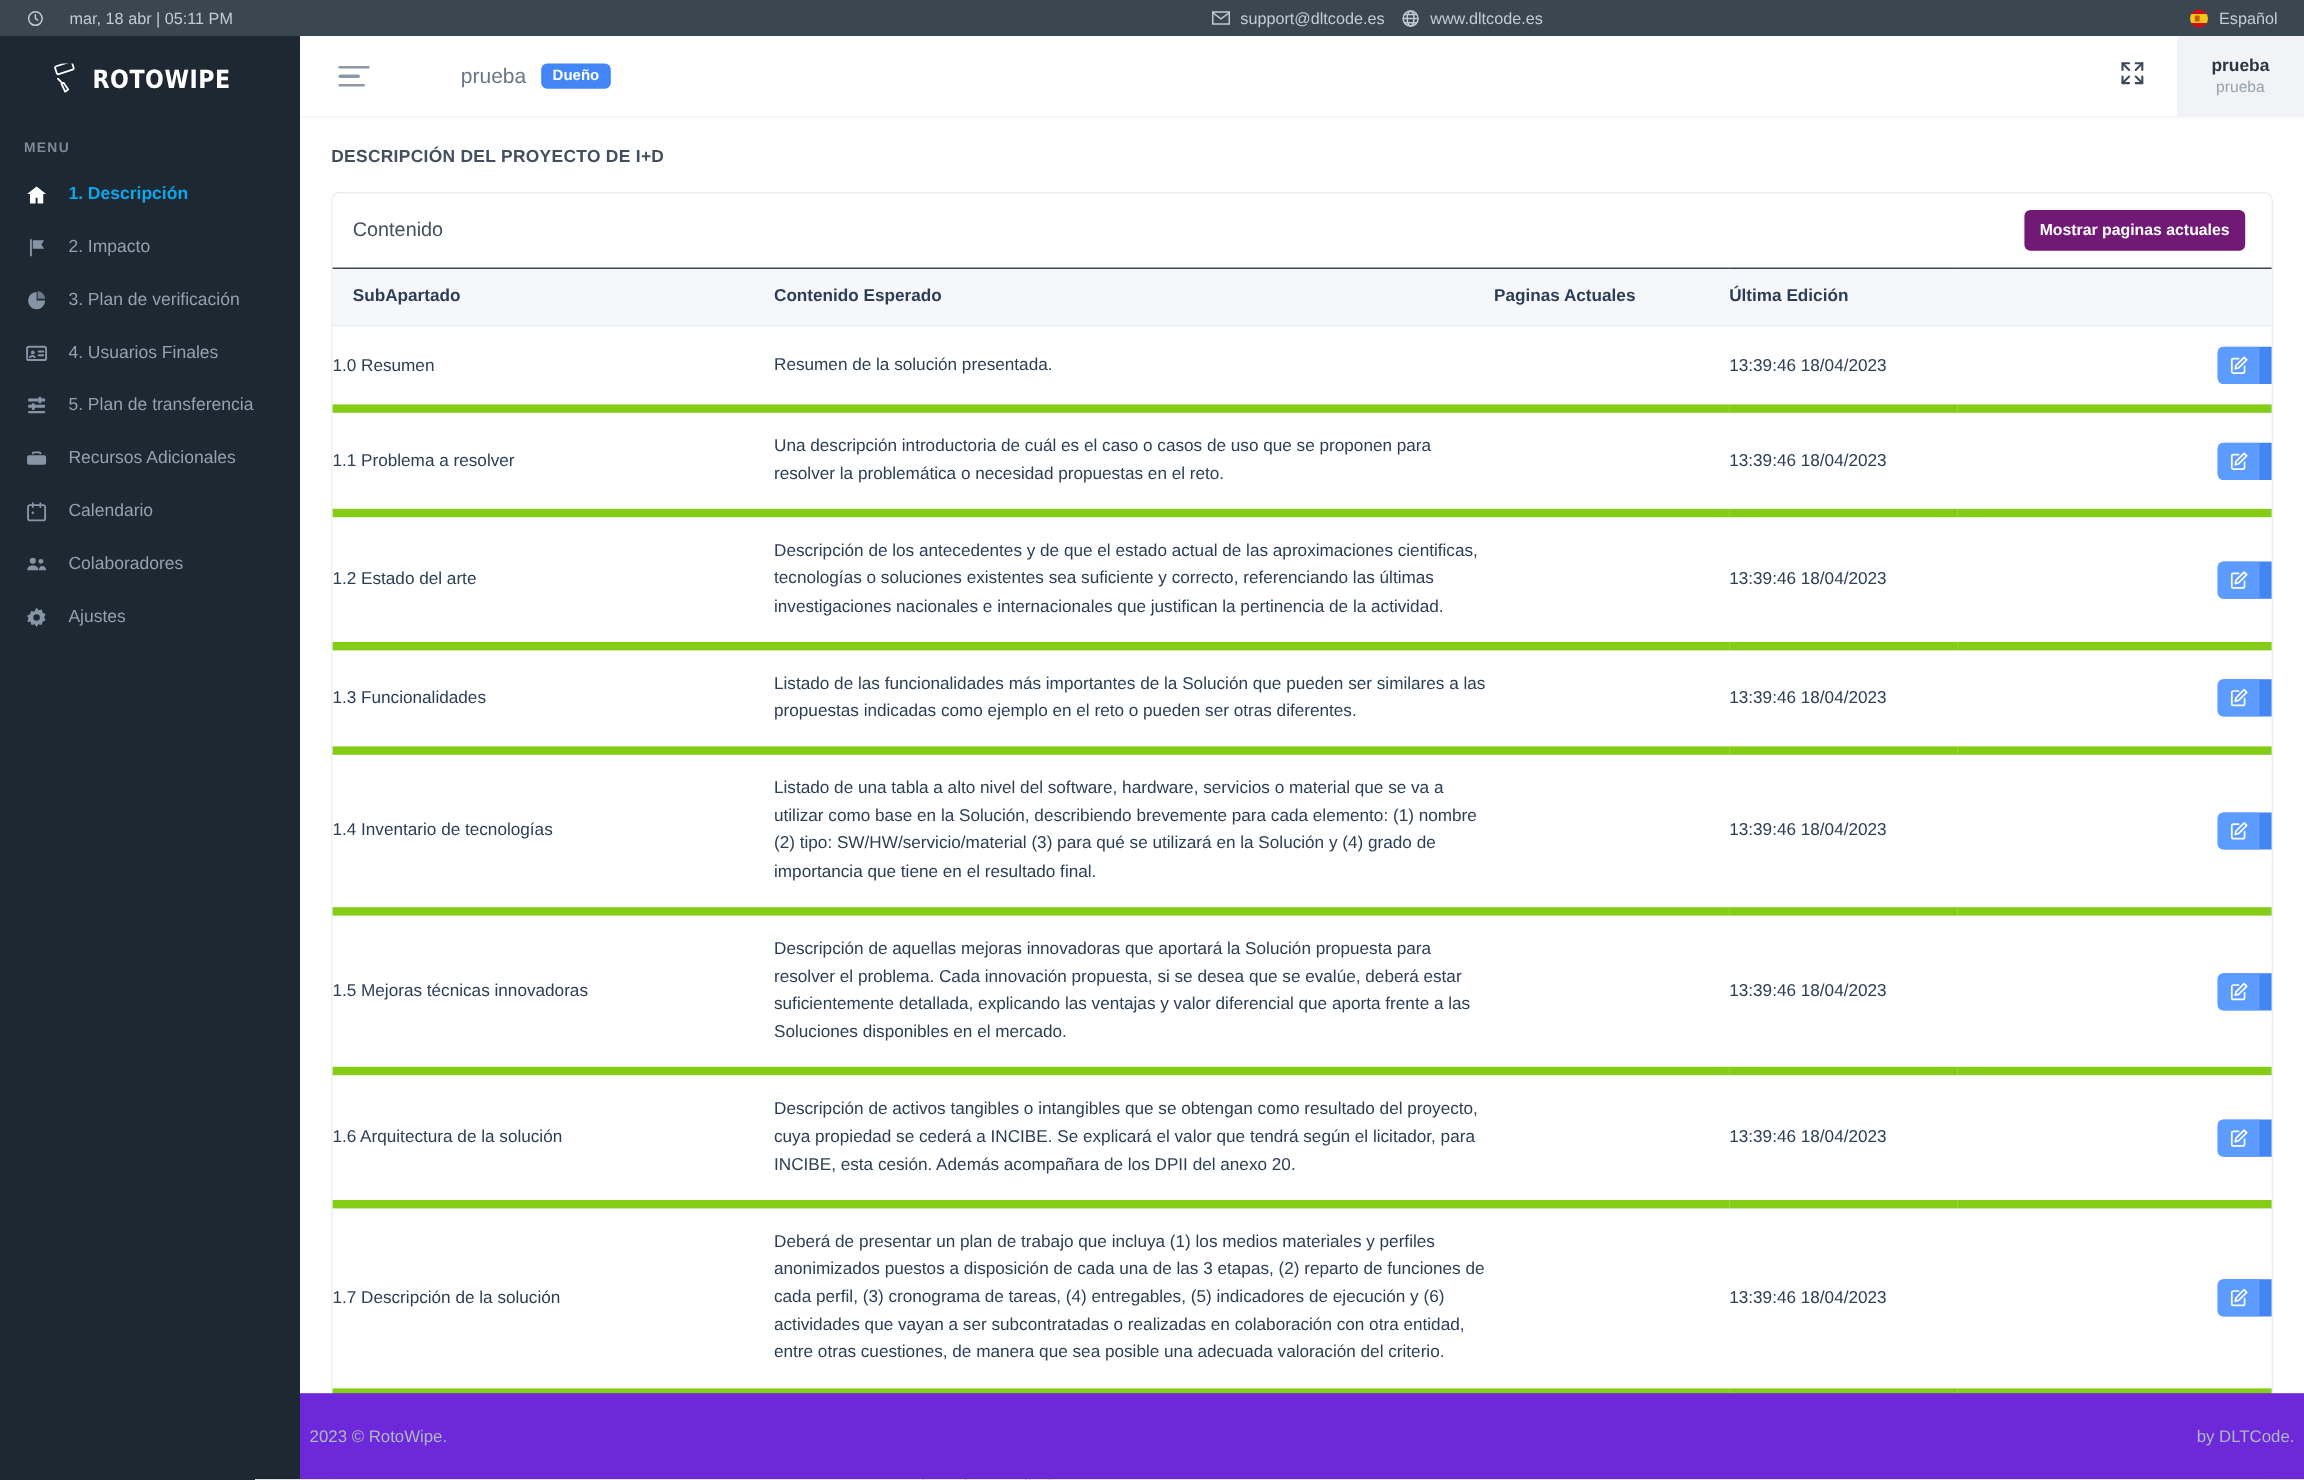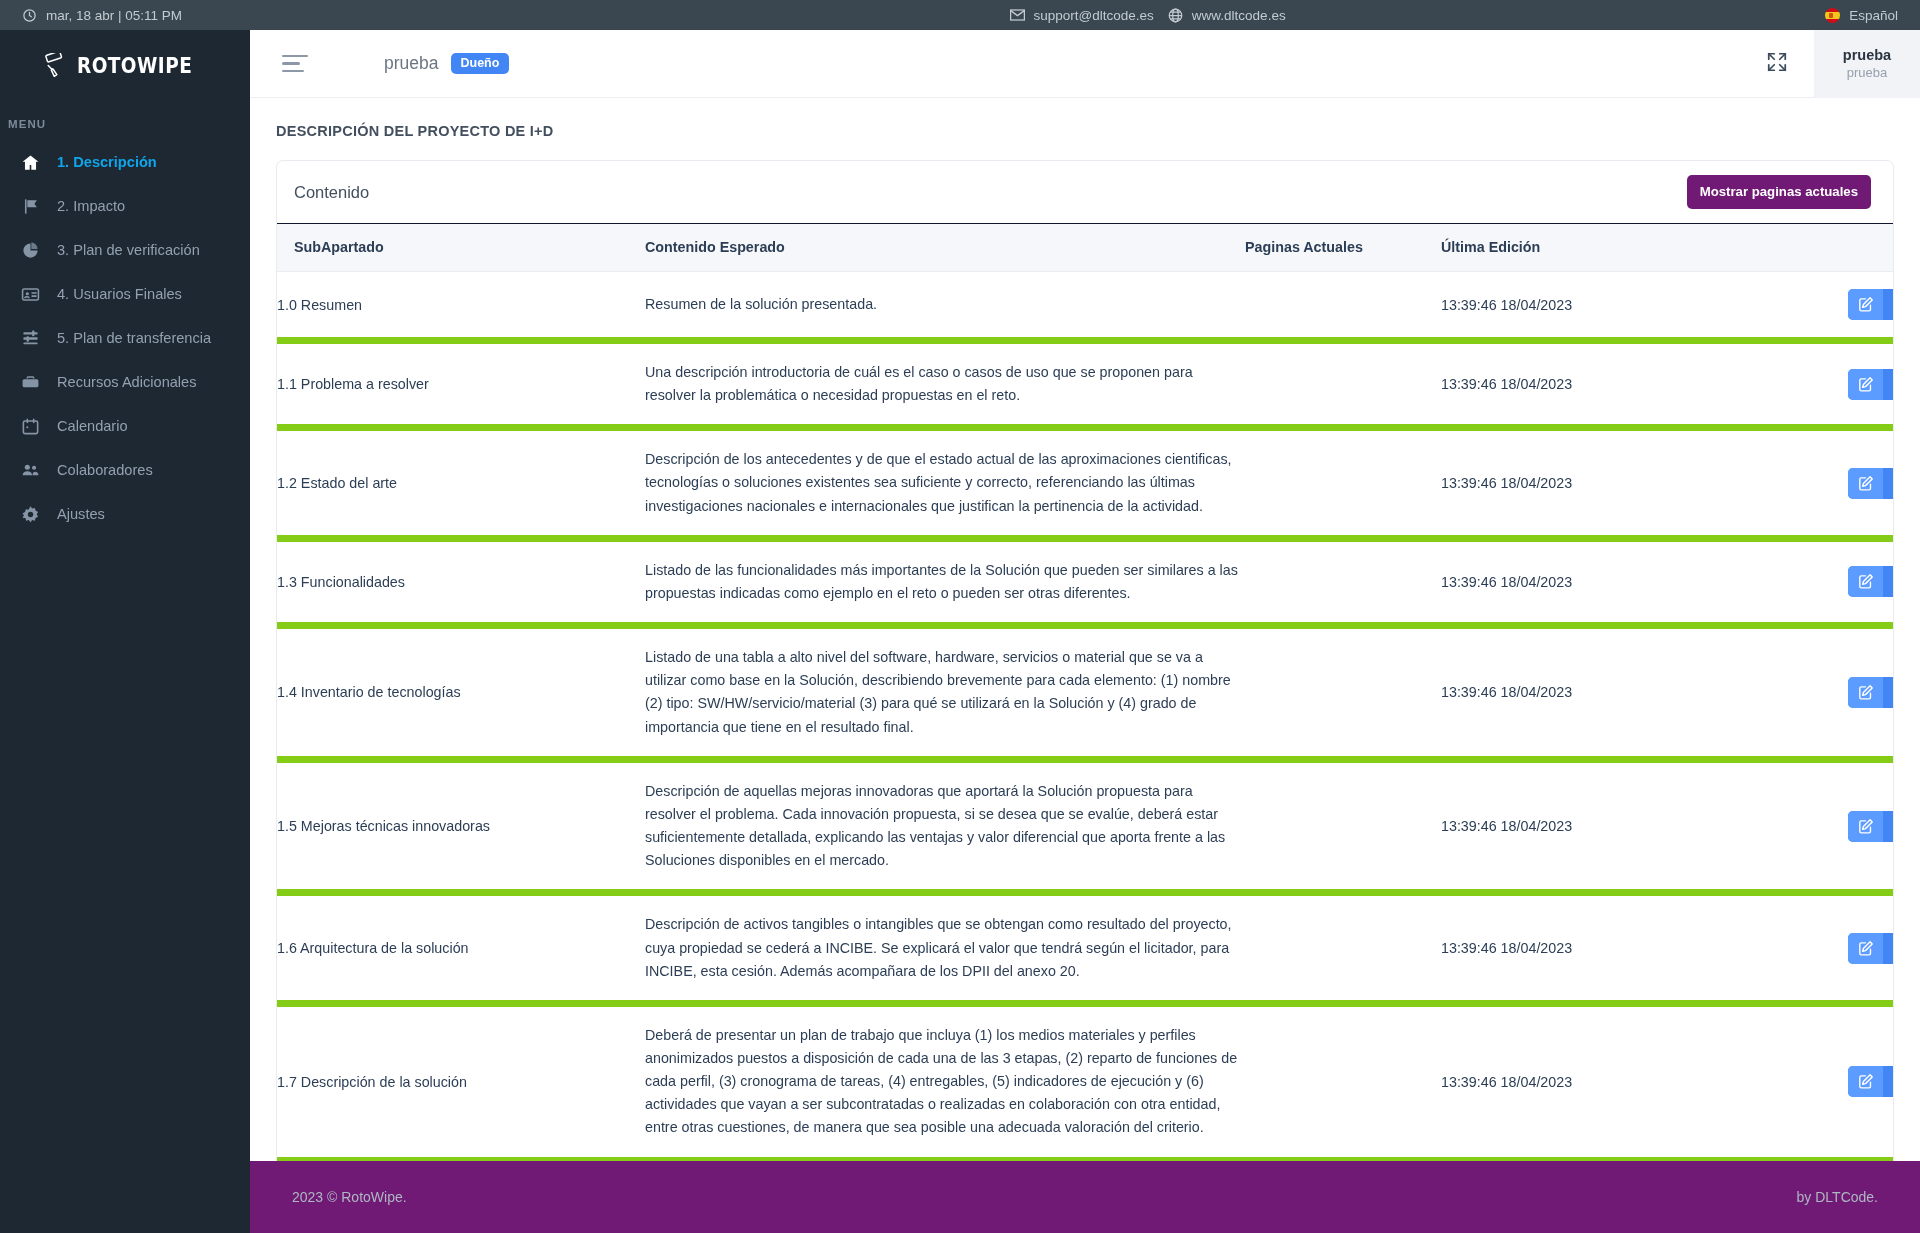--- a/index.html
+++ b/index.html
@@ -13,21 +13,21 @@
   }
   #app { position: relative; width: 1920px; height: 1233px; overflow: hidden; background: #fff; }
 
   
   .topbar {
     position: absolute; top: 0; left: 0; width: 1920px; height: 30px;
     background: #3a4750; color: #c3cbd1;
     display: flex; align-items: center;
     font-size: 13.5px;
   }
-  .topbar-left { display: flex; align-items: center; gap: 9px; padding-left: 22px; width: 470px; }
+  .topbar-left { display: flex; align-items: center; gap: 21px; padding-left: 22px; width: 470px; }
   .topbar-center { flex: 1; display: flex; align-items: center; justify-content: center; gap: 14px; }
   .topbar-right { display: flex; align-items: center; gap: 9px; padding-right: 22px; }
   .tb-item { display: flex; align-items: center; gap: 9px; color: #c3cbd1; white-space: nowrap; }
   .tb-ico { display: inline-flex; align-items: center; justify-content: center; width: 15px; height: 15px; }
   .tb-ico svg { display: block; }
   .flag {
     width: 15px; height: 15px; border-radius: 50%;
     background: linear-gradient(#d00c18 0 25%, #f5c518 25% 75%, #d00c18 75% 100%);
     position: relative; flex: none;
   }
@@ -43,21 +43,21 @@
   }
   .logo-wrap { height: 62px; display: flex; align-items: center; justify-content: center; padding-top: 10px; }
   .logo { display: flex; align-items: center; gap: 7px; }
   .logo-mark { width: 28px; height: 26px; display: block; }
   .logo-text {
     color: #ffffff; font-size: 21px; font-weight: 700; letter-spacing: .5px;
     font-family: "DejaVu Sans", sans-serif; transform: scaleX(.88); transform-origin: left center;
   }
   .menu-label {
     color: #7d8a99; font-size: 11.5px; font-weight: 700; letter-spacing: 1.1px;
-    padding: 26px 0 10px 8px;
+    padding: 26px 0 10px 20px;
   }
   .nav { padding: 0 0 0 0; }
   .nav-item {
     display: flex; align-items: center; gap: 17px;
     height: 44px; padding-left: 21px;
     color: #93a1b0; font-size: 14.6px; cursor: pointer;
   }
   .nav-item .ni-ico { width: 19px; height: 19px; display: inline-flex; align-items: center; justify-content: center; flex: none; }
   .nav-item .ni-ico svg { display: block; }
   .nav-item.active { color: #0ea5e9; font-weight: 700; }
@@ -145,21 +145,21 @@
     display: flex; align-items: center; padding: 0 15px 0 12px;
   }
 
   .table-footer {
     padding: 18px 0 19px 17px; color: #2c3e55; font-size: 14.3px;
   }
 
   
   .footer {
     position: absolute; left: 250px; top: 1161px; width: 1670px; height: 72px;
-    background: #701a75; display: flex; align-items: center; padding: 0 42px;
+    background: #6d28d9; display: flex; align-items: center; padding: 0 8px;
     color: #aeb7c2; font-size: 14px;
   }
   .footer .right { margin-left: auto; }
 </style>
 </head>
 <body>
 
 <div id="app">
 
   <div class="topbar">

